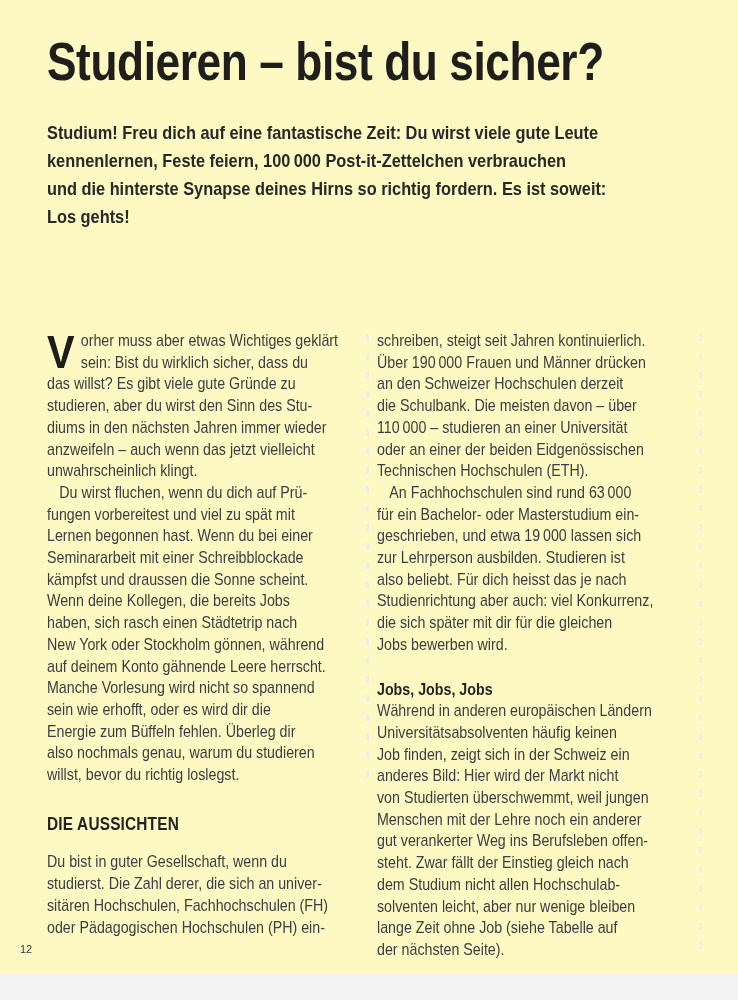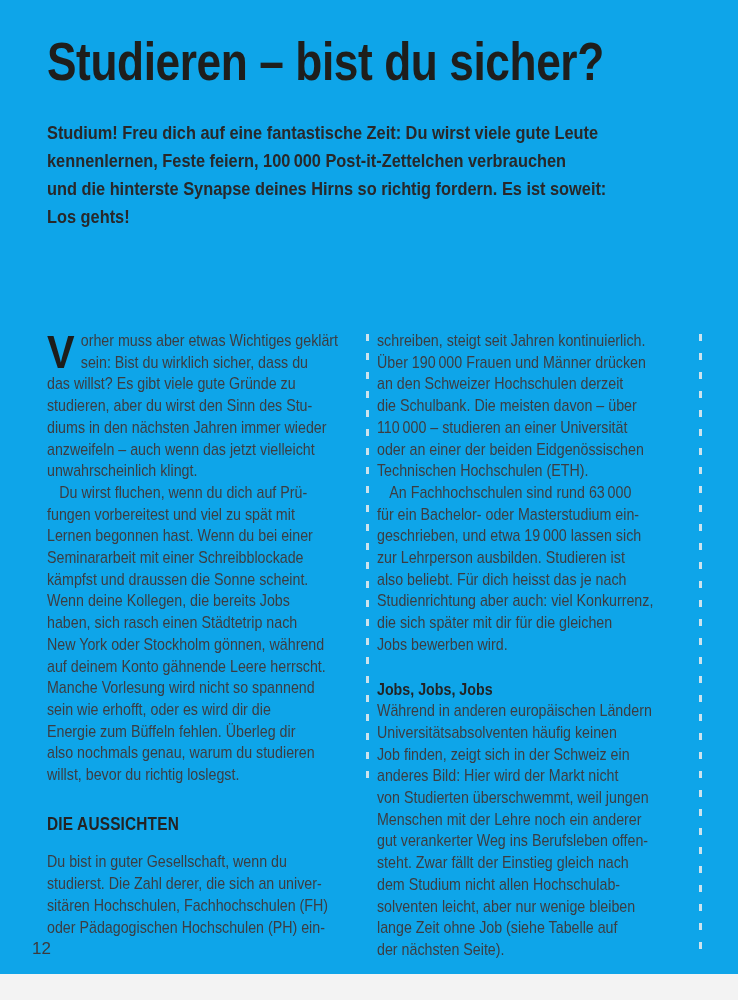--- a/index.html
+++ b/index.html
@@ -4,21 +4,21 @@
 <style>
   html, body {
     margin: 0;
     padding: 0;
     background: #ffffff;
   }
   .page {
     position: relative;
     width: 738px;
     height: 1000px;
-    background: #0ea5e9;
+    background: #fef9c3;
     overflow: hidden;
     font-family: "Liberation Sans", "DejaVu Sans", sans-serif;
   }
   .title {
     position: absolute;
     left: 47px;
     top: 34px;
     margin: 0;
     width: 720px;
     font-size: 53px;
@@ -79,23 +79,23 @@
   }
   .subheading {
     margin: 23px 0 0 0;
     font-size: 16.2px;
     font-weight: bold;
     line-height: 21.7px;
     color: #232324;
   }
   .page-number {
     position: absolute;
-    left: 32px;
+    left: 20px;
     top: 940px;
-    font-size: 17px;
+    font-size: 11px;
     line-height: 18px;
     color: #3b3b3e;
   }
   .bottom-band {
     position: absolute;
     left: 0;
     bottom: 0;
     width: 738px;
     height: 26px;
     background: #f3f3f3;

